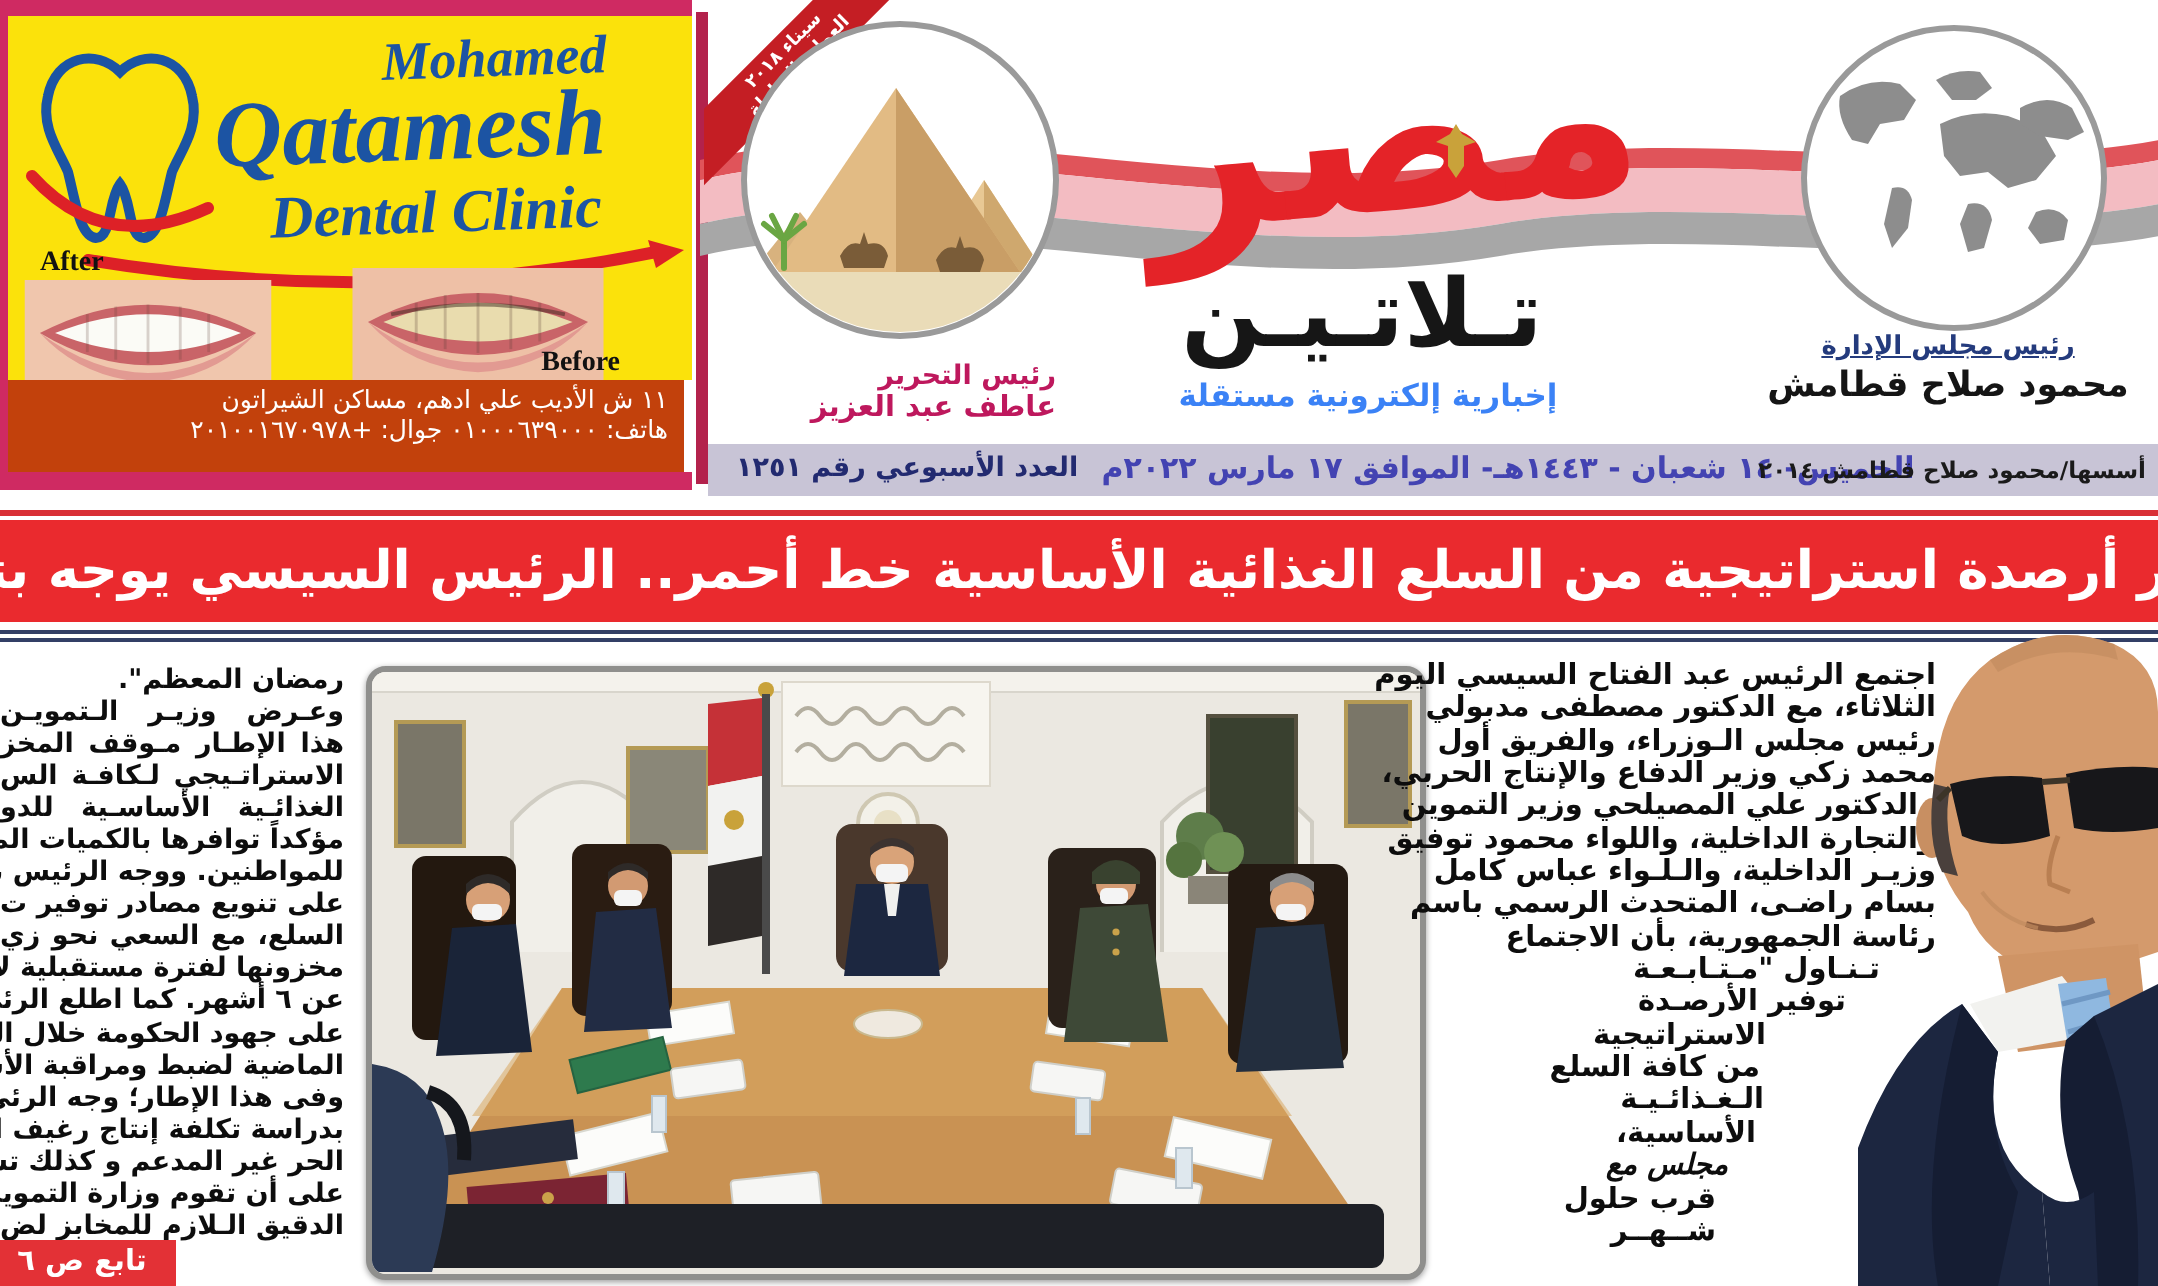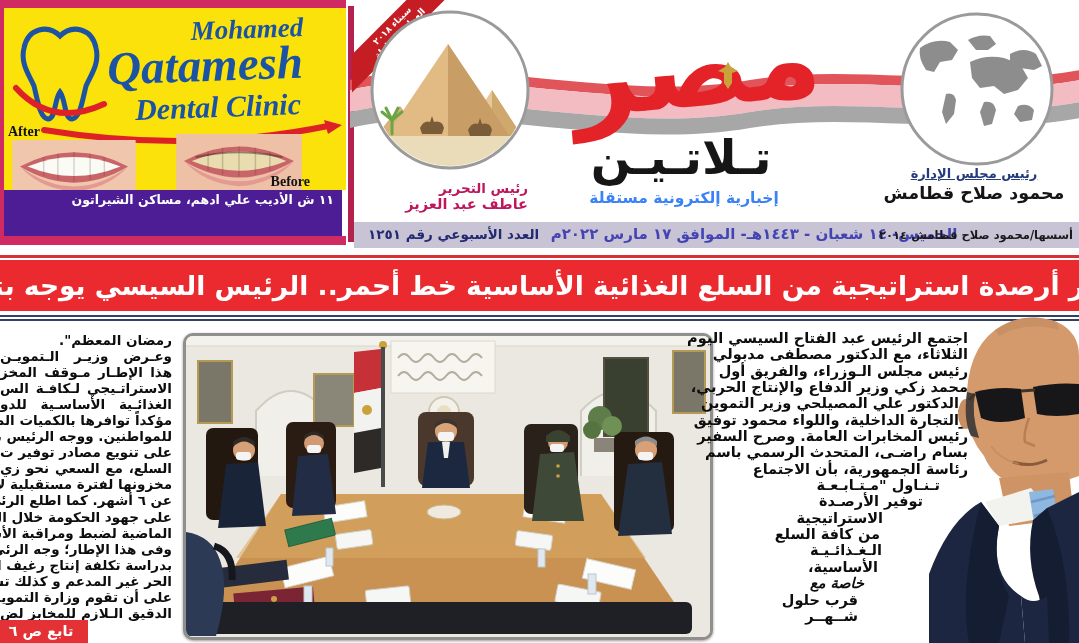--- a/index.html
+++ b/index.html
@@ -11,22 +11,22 @@
   #ad{left:0;top:0;width:346px;height:248px;background:#fff;}
   #ad .frame-top{left:0;top:0;width:346px;height:8px;background:#cf2a62;}
   #ad .frame-left{left:0;top:0;width:4px;height:240px;background:#cf2a62;}
   #ad .frame-bottom{left:0;top:236px;width:346px;height:9px;background:#cf2a62;}
   #ad .yellow{left:4px;top:8px;width:342px;height:182px;background:#fbe20b;overflow:hidden;}
   .script{font-family:"Liberation Serif",serif;font-style:italic;font-weight:bold;color:#1c54a3;}
   #brand-top{left:150px;top:6px;width:186px;font-size:27px;text-align:center;transform:rotate(-2deg);}
   #brand-main{left:58px;top:30px;width:286px;font-size:47px;text-align:center;transform:rotate(-2deg);}
   #brand-sub{left:96px;top:82px;width:236px;font-size:30px;text-align:center;transform:rotate(-2deg);}
   .photo-label{font-family:"Liberation Serif",serif;font-weight:bold;color:#121212;font-size:14px;}
-  #contactbar{left:4px;top:190px;width:338px;height:46px;background:#4c1d95;color:#fff;
-              direction:rtl;text-align:right;font-weight:bold;font-size:12.5px;line-height:15px;
+  #contactbar{left:4px;top:190px;width:338px;height:46px;background:#c2410c;color:#fff;
+              direction:rtl;text-align:right;font-weight:normal;font-size:12.5px;line-height:15px;
               padding-top:2px;box-sizing:border-box;padding-right:8px;padding-left:4px;}
 
   
   #divider-stripe{left:348px;top:6px;width:6px;height:236px;background:#b3224c;}
   #ribbon-wrap{left:352px;top:0;width:96px;height:96px;overflow:hidden;}
   #ribbon{left:-44px;top:16px;width:176px;transform:rotate(-45deg);background:#c41e24;color:#fff;
           text-align:center;font-weight:bold;font-size:9px;line-height:10.5px;padding:3px 0;}
   #editor{left:356px;top:180px;width:172px;text-align:right;color:#be185d;font-weight:bold;direction:rtl;}
   #editor .t{font-size:13.5px;}
   #editor .n{font-size:14.5px;}
@@ -97,21 +97,21 @@
         <path d="M50,14 C38,2 18,6 14,26 C10,42 20,54 24,64 C28,80 30,96 38,97 C46,97 44,78 50,70 C56,78 54,97 62,97 C70,96 72,80 76,64 C80,54 90,42 86,26 C82,6 62,2 50,14 Z" fill="none" stroke="#1c54a3" stroke-width="5"></path>
         <path d="M6,66 Q42,106 94,82" fill="none" stroke="#dd2127" stroke-width="6" stroke-linecap="round"></path>
       </svg>
       <div class="abs script" id="brand-top">Mohamed</div>
       <div class="abs script" id="brand-main">Qatamesh</div>
       <div class="abs script" id="brand-sub">Dental Clinic</div>
       <svg class="abs" style="left:36px;top:112px;" width="306" height="28" viewBox="0 0 306 28">
         <path d="M4,10 Q150,34 288,6" fill="none" stroke="#dd2127" stroke-width="6" stroke-linecap="round"></path>
         <polygon points="284,0 302,5 288,14" fill="#dd2127"></polygon>
       </svg>
-      <div class="abs photo-label" style="left:4px;top:116px;">After</div>
+      <div class="abs photo-label" style="left:16px;top:116px;">After</div>
 
       <svg class="abs" style="left:6px;top:132px;" width="128" height="55" viewBox="0 0 130 58">
         <rect width="130" height="58" fill="#f0c6ad"></rect>
         <path d="M8,28 Q65,-2 122,28 Q65,62 8,28 Z" fill="#c96468"></path>
         <path d="M16,28 Q65,8 114,28 Q65,48 16,28 Z" fill="#fbfbf6"></path>
         <g stroke="rgba(90,60,50,.22)" stroke-width="1.5">
           <line x1="33" y1="18" x2="33" y2="38"></line>
             <line x1="48" y1="14" x2="48" y2="42"></line>
           <line x1="65" y1="13" x2="65" y2="44"></line>
             <line x1="82" y1="14" x2="82" y2="42"></line>
@@ -131,20 +131,21 @@
             <line x1="82" y1="14" x2="82" y2="42"></line>
           <line x1="97" y1="18" x2="97" y2="38"></line>
         </g>
         <path d="M20,24 Q65,14 110,24" fill="none" stroke="rgba(60,40,30,.5)" stroke-width="2"></path>
         <path d="M8,28 Q65,70 122,28 Q100,52 65,54 Q30,52 8,28 Z" fill="#e29a92"></path>
       </svg>
       <div class="abs photo-label" style="left:236px;top:166px;width:70px;text-align:right;">Before</div>
     </div>
     <div class="abs" id="contactbar">
       <div>١١ ش الأديب علي ادهم، مساكن الشيراتون</div>
+      <div>هاتف: ٠١٠٠٠٦٣٩٠٠٠ جوال: +٢٠١٠٠١٦٧٠٩٧٨</div>
     </div>
   </div>
 
   <div id="divider-stripe" class="abs"></div>
 
   <svg class="abs" style="left:350px;top:40px;" width="730" height="110" viewBox="0 0 730 110">
     <path d="M0,40 C120,12 260,64 400,40 C500,23 620,50 730,30 L730,40 C620,60 500,33 400,50 C260,74 120,22 0,50 Z" fill="#e0545a"></path>
     <path d="M0,50 C120,22 260,74 400,50 C500,33 620,60 730,40 L730,62 C620,82 500,55 400,72 C260,96 120,44 0,72 Z" fill="#f3bcc2"></path>
     <path d="M0,72 C120,44 260,96 400,72 C500,55 620,82 730,62 L730,78 C620,98 500,71 400,88 C260,112 120,60 0,88 Z" fill="#a7a7a7"></path>
   </svg>
@@ -344,30 +345,30 @@
     </svg>
   </div>
 
   <div id="rcol" class="abs col">
     <div class="ln">اجتمع الرئيس عبد الفتاح السيسي اليوم</div>
     <div class="ln">الثلاثاء، مع الدكتور مصطفى مدبولي</div>
     <div class="ln">رئيس مجلس الـوزراء، والفريق أول</div>
     <div class="ln">محمد زكي وزير الدفاع والإنتاج الحربي،</div>
     <div class="ln">والدكتور علي المصيلحي وزير التموين</div>
     <div class="ln">والتجارة الداخلية، واللواء محمود توفيق</div>
-    <div class="ln">رئيس المخابرات العامة. وصرح السفير</div>
+    <div class="ln">وزيـر الداخلية، والـلـواء عباس كامل</div>
     <div class="ln">بسام راضـى، المتحدث الرسمي باسم</div>
     <div class="ln">رئاسة الجمهورية، بأن الاجتماع</div>
     <div class="ln">تـنـاول "مـتـابـعـة</div>
     <div class="ln">توفير الأرصـدة</div>
     <div class="ln">الاستراتيجية</div>
     <div class="ln">من كافة السلع</div>
     <div class="ln">الـغـذائـيـة</div>
     <div class="ln">الأساسية،</div>
-    <div class="ln">خاصة مع</div>
+    <div class="ln">مجلس مع</div>
     <div class="ln">قرب حلول</div>
     <div class="ln">شــهــر</div>
   </div>
 
   <div id="sisi-box" class="abs">
     <svg width="150" height="347" viewBox="0 0 150 347">
 
       <path d="M38,120 Q34,58 66,34 Q95,14 128,26 Q150,36 150,60 L150,180 L120,190 Q70,196 55,160 Q40,142 38,120 Z" fill="#d49a6c"></path>
       <path d="M66,34 Q95,14 128,26 L130,34 Q98,24 70,40 Z" fill="#c08a5e" opacity=".6"></path>
       <ellipse cx="37" cy="118" rx="8" ry="15" fill="#c88f62"></ellipse>

